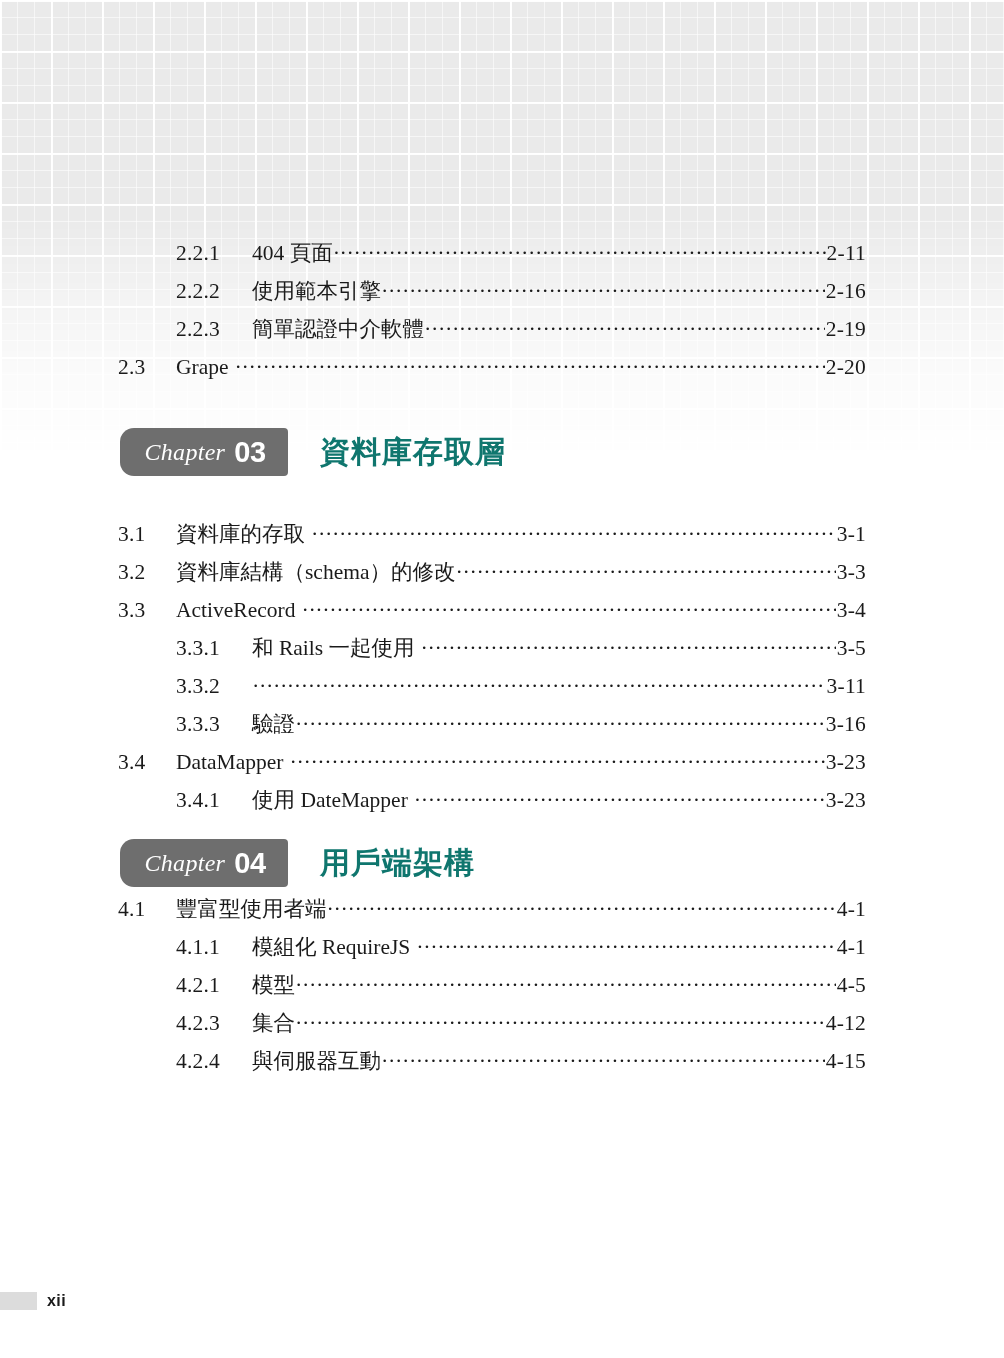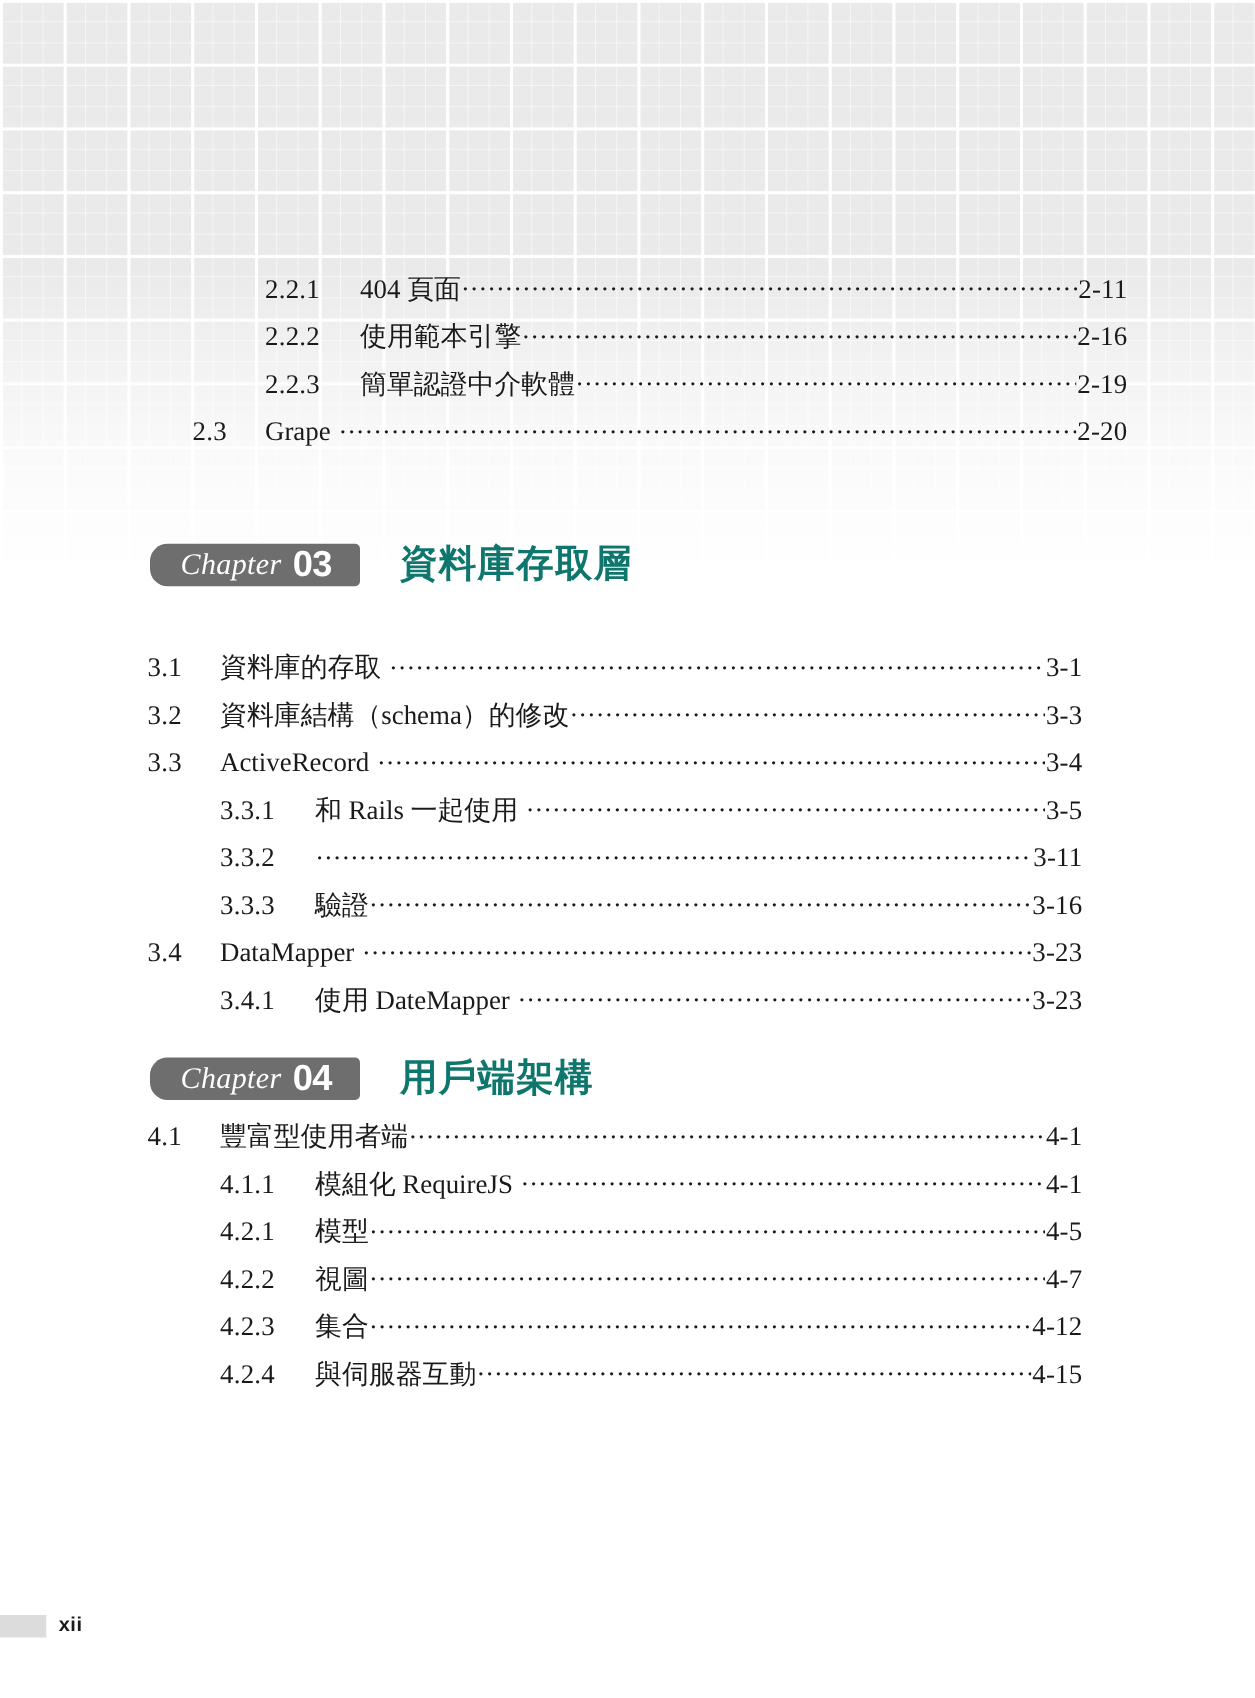--- a/index.html
+++ b/index.html
@@ -122,21 +122,21 @@
   .chapter-head {
     position: absolute;
     left: 120px;
     display: flex;
     align-items: center;
     height: 44px;
   }
   .chapter-badge {
     background: #6e6e6e;
     color: #ffffff;
-    height: 34px;
+    height: 48px;
     min-width: 168px;
     border-radius: 14px 4px 4px 14px;
     display: flex;
     align-items: center;
     justify-content: center;
     padding: 0 14px 0 16px;
     box-sizing: border-box;
   }
   .chapter-word {
     font-family: "Liberation Serif", "DejaVu Serif", serif;
@@ -187,21 +187,21 @@
     letter-spacing: 0.4px;
   }
 </style>
 </head>
 <body>
 
 <div id="bg-grid"></div>
 
 <div id="content">
 
-  <div class="toc-block" id="block-continued" style="top:216px;margin-left:36px;">
+  <div class="toc-block" id="block-continued" style="top:238px;">
       <div class="toc-entry level-3">
         <span class="toc-num">2.2.1</span>
         <span class="toc-title">404 頁面</span>
         <span class="toc-leader"></span>
         <span class="toc-page">2-11</span>
       </div>
       <div class="toc-entry level-3">
         <span class="toc-num">2.2.2</span>
         <span class="toc-title">使用範本引擎</span>
         <span class="toc-leader"></span>
@@ -298,26 +298,20 @@
         <span class="toc-leader with-gap"></span>
         <span class="toc-page">4-1</span>
       </div>
       <div class="toc-entry level-3">
         <span class="toc-num">4.2.1</span>
         <span class="toc-title">模型</span>
         <span class="toc-leader"></span>
         <span class="toc-page">4-5</span>
       </div>
       <div class="toc-entry level-3">
-        <span class="toc-num">4.2.2</span>
-        <span class="toc-title">視圖</span>
-        <span class="toc-leader"></span>
-        <span class="toc-page">4-7</span>
-      </div>
-      <div class="toc-entry level-3">
         <span class="toc-num">4.2.3</span>
         <span class="toc-title">集合</span>
         <span class="toc-leader"></span>
         <span class="toc-page">4-12</span>
       </div>
       <div class="toc-entry level-3">
         <span class="toc-num">4.2.4</span>
         <span class="toc-title">與伺服器互動</span>
         <span class="toc-leader"></span>
         <span class="toc-page">4-15</span>

